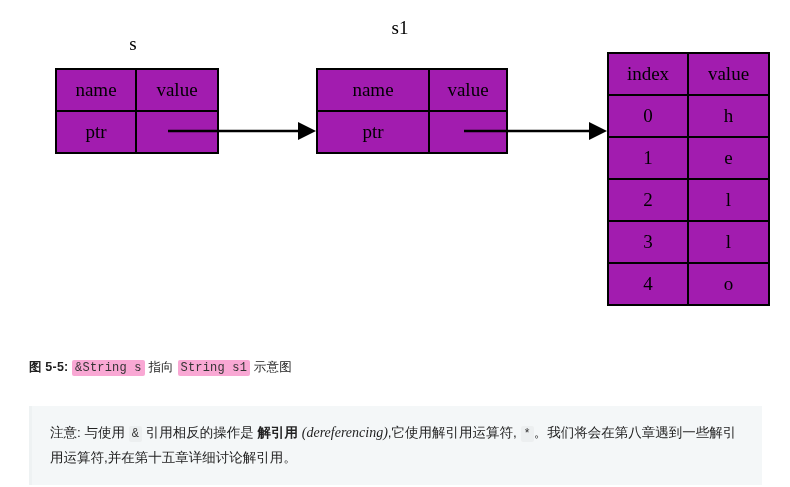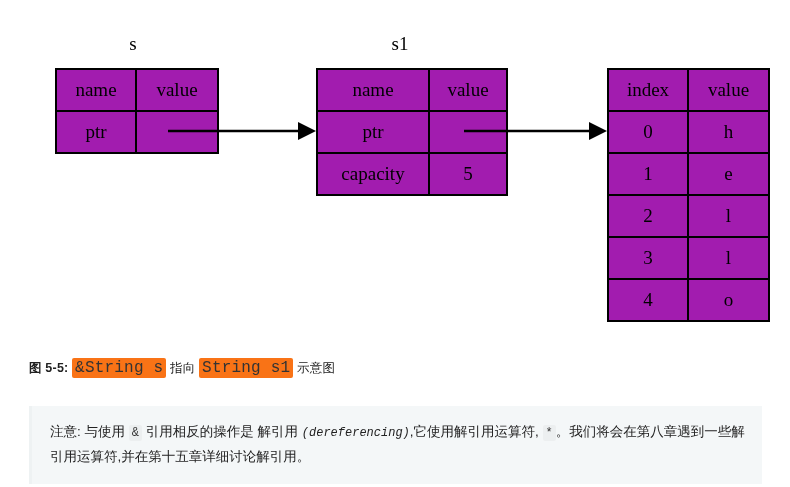--- a/index.html
+++ b/index.html
@@ -58,21 +58,21 @@
   #table-s { left: 55px; top: 68px; width: 158px; }
   #table-s td.col-name { width: 78px; }
   #table-s td.col-value { width: 80px; }
 
   
   #table-s1 { left: 316px; top: 68px; width: 186px; }
   #table-s1 td.col-name { width: 110px; }
   #table-s1 td.col-value { width: 76px; }
 
   
-  #table-heap { left: 607px; top: 68px; width: 157px; }
+  #table-heap { left: 607px; top: 52px; width: 157px; }
   #table-heap td.col-name { width: 78px; }
   #table-heap td.col-value { width: 79px; }
 
   .arrow-layer {
     position: absolute;
     left: 0; top: 0;
     width: 790px; height: 340px;
     pointer-events: none;
   }
 
@@ -85,59 +85,59 @@
     font-size: 12.5px;
     color: #222222;
     white-space: nowrap;
     letter-spacing: 0.2px;
   }
   #figure-caption .cap-label {
     font-weight: bold;
   }
   code, .code {
     font-family: "Liberation Mono", monospace;
-    background: #f97316;
+    background: #f9a8d4;
     color: #333333;
-    font-size: 16px;
+    font-size: 12px;
     padding: 1px 3px;
     border-radius: 2px;
   }
 
   
   #note-box {
     position: absolute;
     left: 29px;
     top: 406px;
     width: 733px;
     padding: 14px 14px 14px 18px;
     box-sizing: border-box;
     background: #f4f7f8;
     border-left: 3px solid #eef2f3;
     font-size: 13.5px;
     line-height: 1.85;
     color: #222222;
   }
-  #note-box .strong { font-weight: normal; }
+  #note-box .strong { font-weight: bold; }
   #note-box .ital {
-    font-family: Liberation Mono, monospace;
+    font-family: Liberation Serif, serif;
     font-style: italic;
-    font-size: 12px;
+    font-size: 14px;
   }
   #note-box code {
     font-size: 12px;
     background: #eceff0;
   }
 </style>
 </head>
 <body>
 
 <div id="diagram">
 
   <div class="struct-title" id="title-s" style="left:103px; top:34px; width:60px;">s</div>
-  <div class="struct-title" id="title-s1" style="left:370px; top:34px; width:60px;">s1</div>
+  <div class="struct-title" id="title-s1" style="left:370px; top:18px; width:60px;">s1</div>
 
   <table class="mem-table" id="table-s">
     <tbody>
         <tr>
       <td class="col-name">name</td>
       <td class="col-value">value</td>
     </tr>
     <tr>
       <td class="col-name">ptr</td>
       <td class="col-value"></td>
@@ -147,24 +147,20 @@
 
   <table class="mem-table" id="table-s1">
     <tbody>
         <tr>
       <td class="col-name">name</td>
       <td class="col-value">value</td>
     </tr>
     <tr>
       <td class="col-name">ptr</td>
       <td class="col-value"></td>
-    </tr>
-    <tr>
-      <td class="col-name">capacity</td>
-      <td class="col-value">5</td>
     </tr>
   </tbody>
     </table>
 
   <table class="mem-table" id="table-heap">
     <tbody>
         <tr>
       <td class="col-name">index</td>
       <td class="col-value">value</td>
     </tr>

